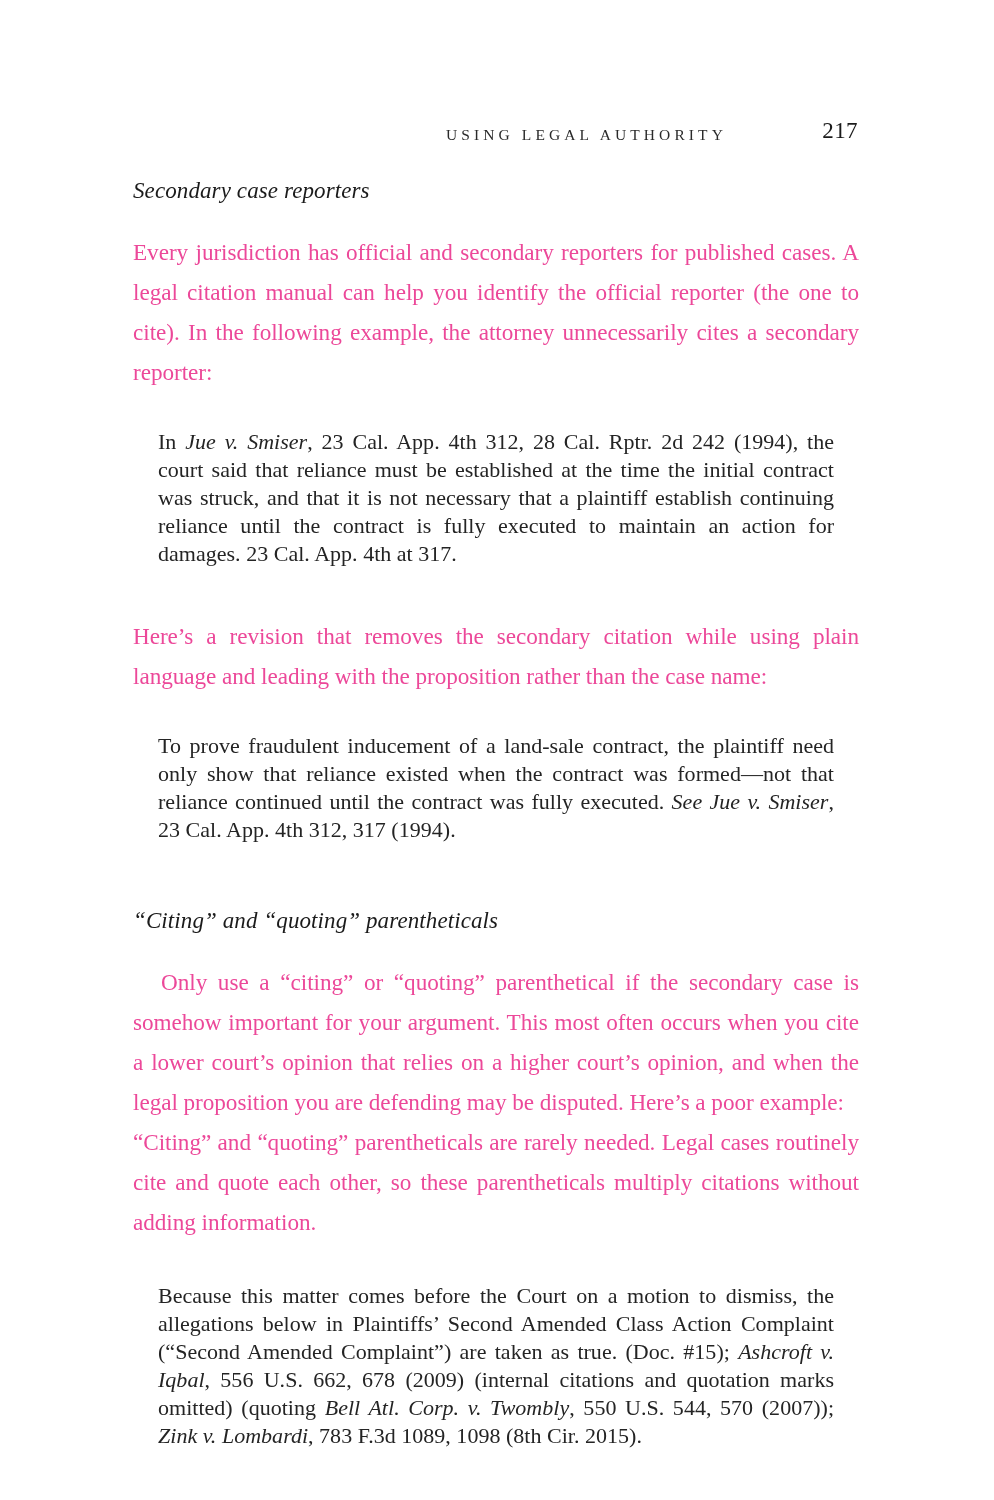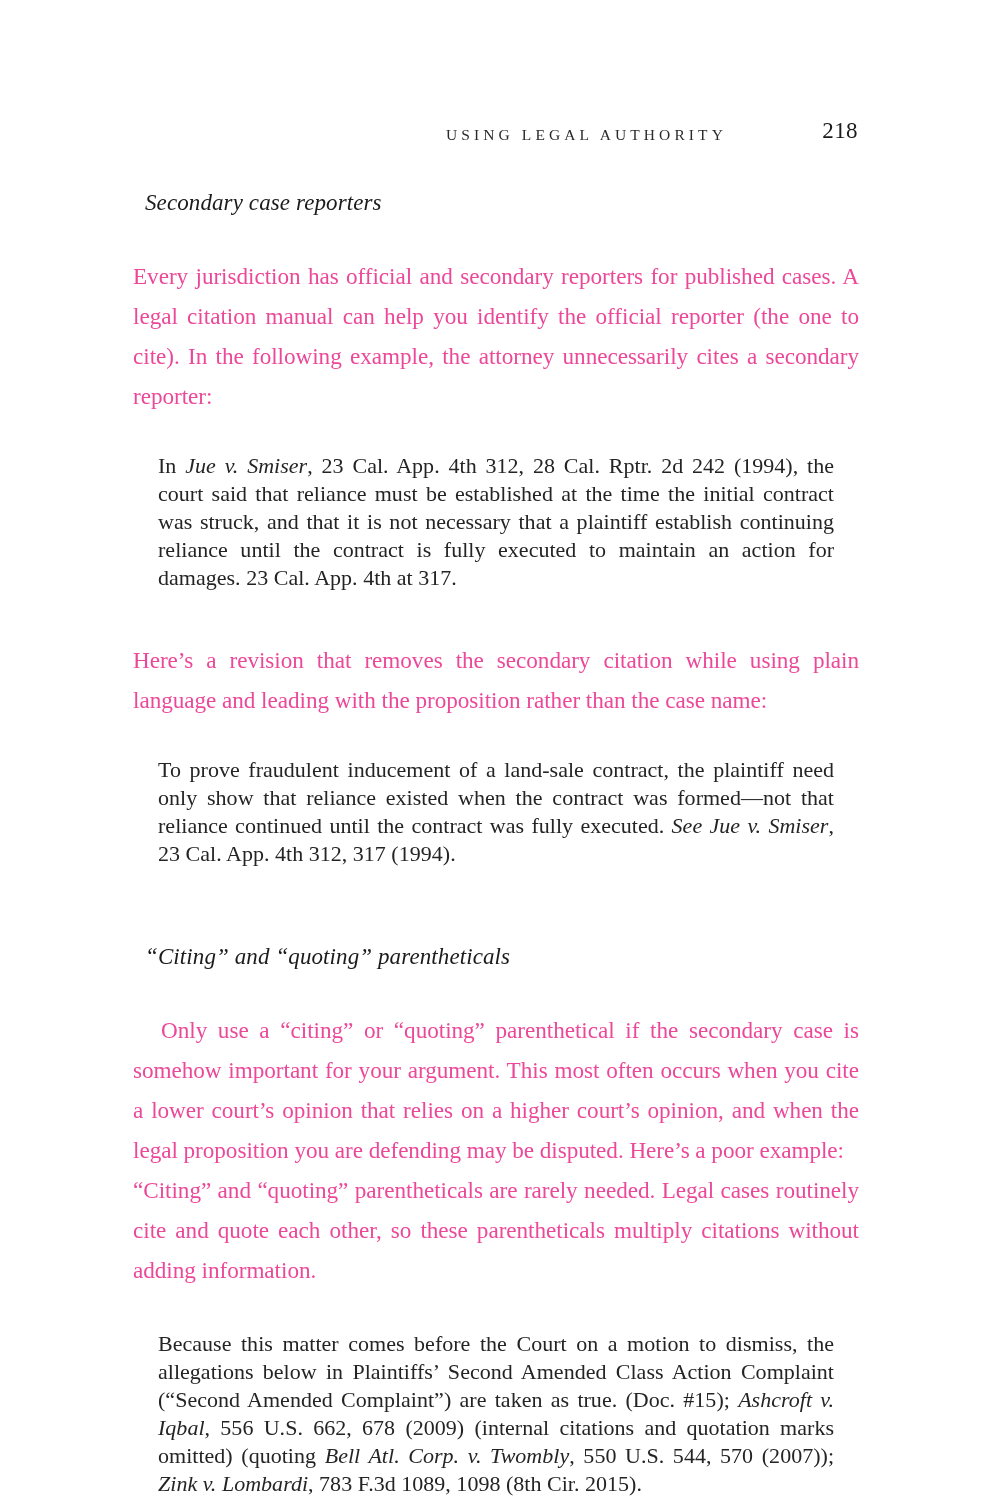--- a/index.html
+++ b/index.html
@@ -53,21 +53,21 @@
     position: absolute;
     left: 133px;
     top: 176px;
     width: 726px;
   }
 
   h2.sec-head {
     font-size: 23px;
     font-style: italic;
     font-weight: normal;
-    margin: 12px;
+    margin: 0;
     padding: 0;
     line-height: 30px;
     letter-spacing: 0.1px;
     color: #1b1b1b;
   }
 
   p.body {
     font-size: 23.2px;
     line-height: 40px;
     margin: 0;
@@ -99,21 +99,21 @@
   .sp-48 { height: 48px; }
   .sp-62 { height: 62px; }
 </style>
 </head>
 <body>
 
 <div class="page">
 
   <div class="running-head">
     <span class="rh-title">Using Legal Authority</span>
-    <span class="rh-folio">218</span>
+    <span class="rh-folio">217</span>
   </div>
 
   <div class="content">
 
     <h2 class="sec-head">Secondary case reporters</h2>
 
     <div class="sp-26"></div>
 
     <p class="body">Every jurisdiction has official and secondary reporters for published cases. A legal citation manual can help you identify the official reporter (the one to cite). In the following example, the attorney unnecessarily cites a secondary reporter:</p>
 

